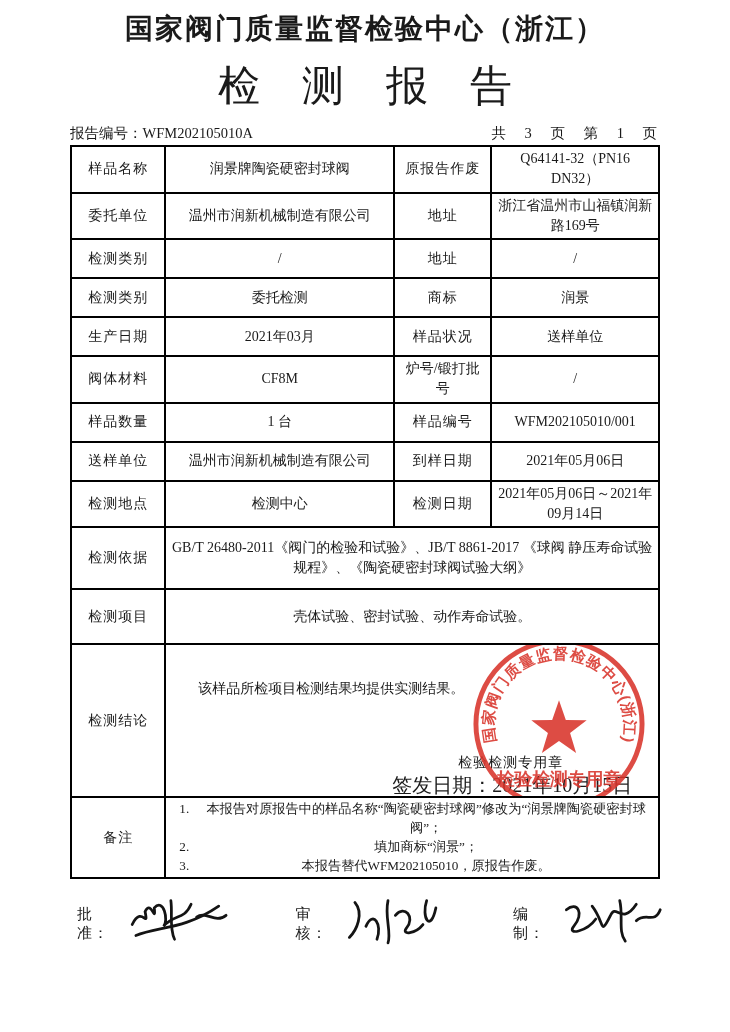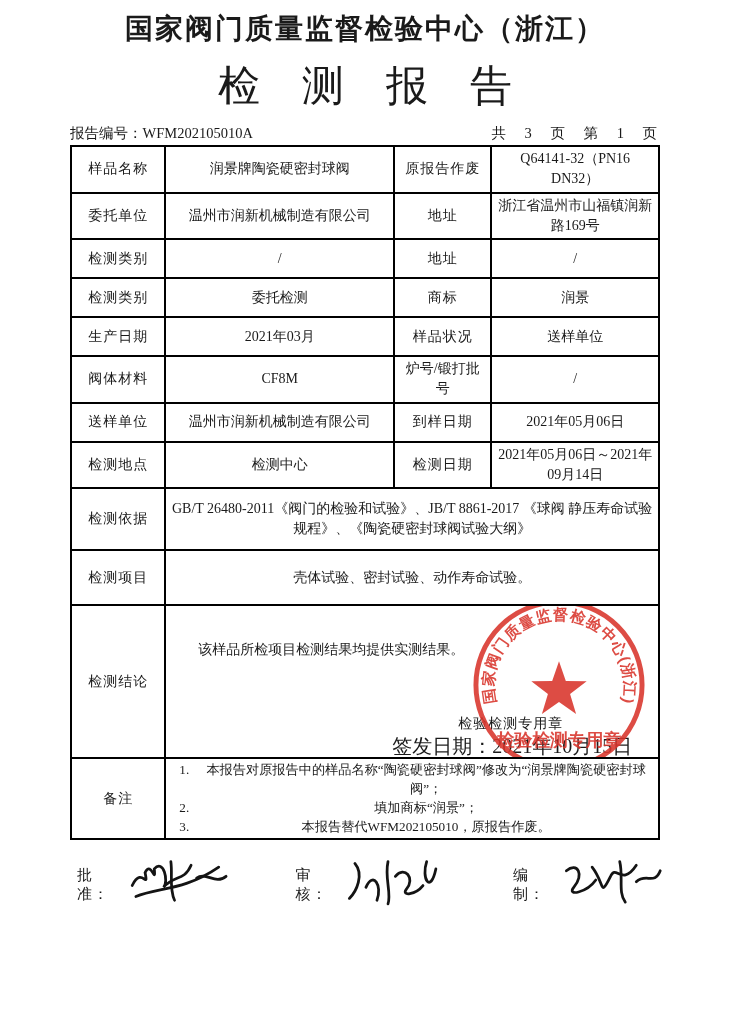--- a/index.html
+++ b/index.html
@@ -153,20 +153,26 @@
           <td class="label">生产日期</td>
           <td class="val-sm">2021年03月</td>
           <td class="label">样品状况</td>
           <td class="val-sm">送样单位</td>
         </tr>
         <tr class="r">
           <td class="label">阀体材料</td>
           <td class="val-sm">CF8M</td>
           <td class="lbl-narrow">炉号/锻打批号</td>
           <td class="val-sm">/</td>
+        </tr>
+        <tr class="r">
+          <td class="label">样品数量</td>
+          <td class="val-sm">1 台</td>
+          <td class="label">样品编号</td>
+          <td class="val-sm">WFM202105010/001</td>
         </tr>
         <tr class="r">
           <td class="label">送样单位</td>
           <td class="val-sm">温州市润新机械制造有限公司</td>
           <td class="label">到样日期</td>
           <td class="val-sm">2021年05月06日</td>
         </tr>
         <tr class="r">
           <td class="label">检测地点</td>
           <td class="val-sm">检测中心</td>

